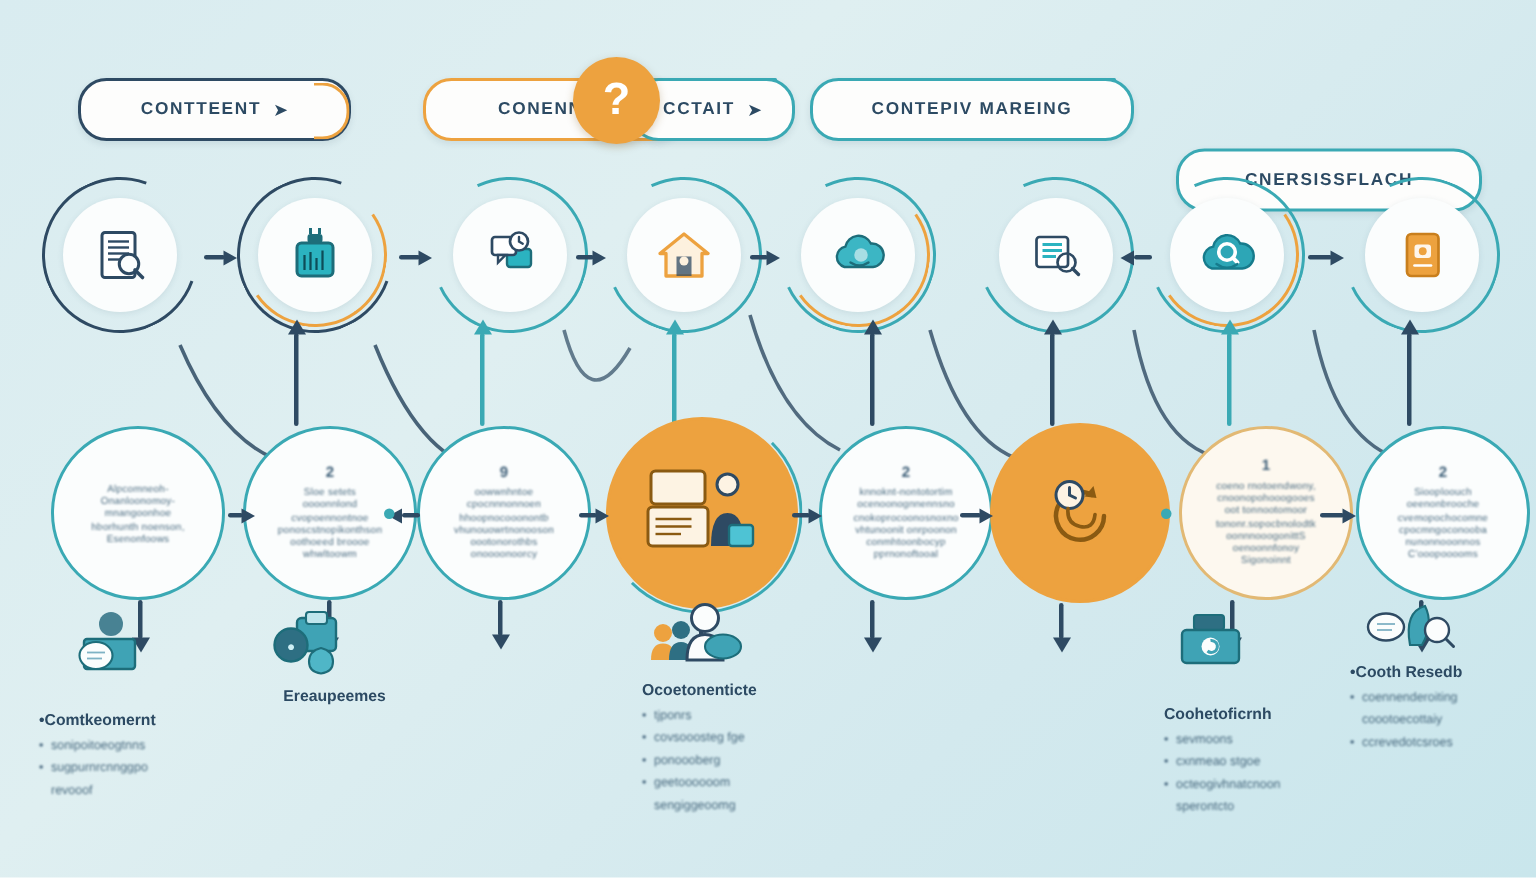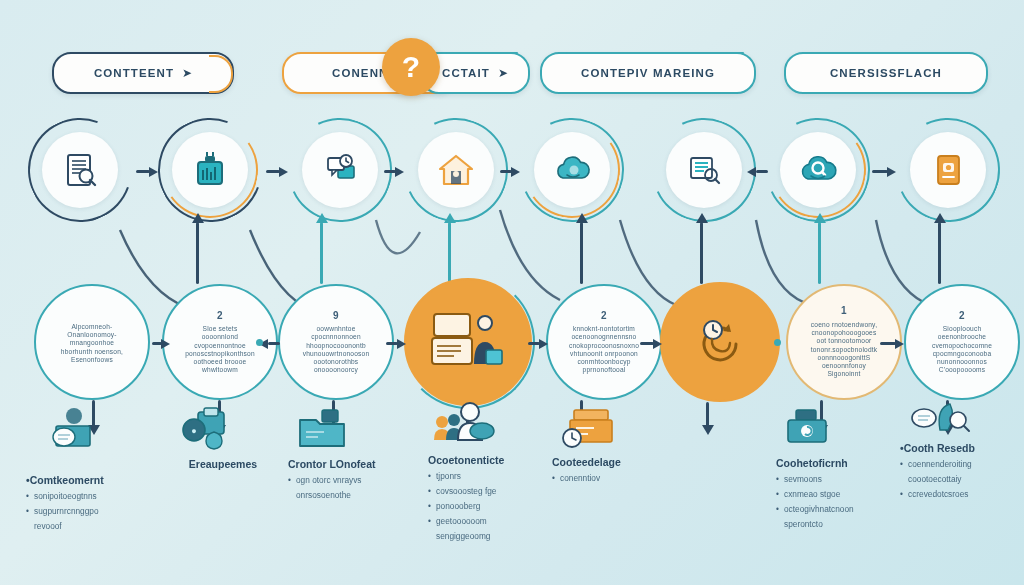--- a/index.html
+++ b/index.html
@@ -29,21 +29,21 @@
     filter:blur(.45px);white-space:nowrap;
   }
   .pill .arw{font-size:12px;color:#2c4a63;filter:blur(.4px);}
   .pill.navy{border:2px solid #2e4a63;}
   .pill.navy::after{
     content:"";position:absolute;right:-1px;top:1px;width:22px;height:34px;
     border:2px solid #eda23f;border-left:none;border-radius:0 18px 18px 0;
   }
   .pill.orange{border:2px solid #eda23f;}
   .pill.teal{border:2px solid #3aa9b4;}
-  .pill.teal2{border:2px solid #3aa9b4;}
+  .pill.teal2{border:2px solid #3aa9b4;margin-top:47px;}
   .pill.teal .topline,.pill.teal2 .topline{
     position:absolute;top:-2px;left:24px;right:10px;height:2px;background:#3aa9b4;border-radius:2px;
   }
 
   .qbadge{
     position:absolute;width:58px;height:58px;border-radius:50%;
     background:#eda23f;display:flex;align-items:center;justify-content:center;
     color:#fff;font-size:30px;font-weight:700;line-height:1;
     box-shadow:0 2px 6px rgba(120,80,20,.25);z-index:6;
   }
@@ -481,37 +481,20 @@
       <rect x="28" y="2" width="14" height="8" rx="2" fill="#bfe5ec" stroke="#1d6d7a" stroke-width="1.4"></rect>
       <circle cx="18" cy="24" r="11" fill="#2e6f83" stroke="#1d6d7a" stroke-width="1.6"></circle>
       <text x="18" y="28" font-size="9" fill="#cdeff5" text-anchor="middle" font-family="Liberation Sans">●</text>
       <path d="M38 26 q8 2 8 9 q0 7 -8 8 q-8 -1 -8 -8 q0 -7 8 -9 Z" fill="#4fb6c7" stroke="#1d6d7a" stroke-width="1.4"></path>
     </svg>
     <div class="bi-title" style="margin-top:4px;padding-left:2px;text-align:center;">
       <span>Ereaupeemes</span>
     </div>
   </div>
 
-  <div class="bottomcell" style="left:288px;top:406px;width:132px;">
-    <svg width="56" height="48" viewBox="0 0 56 48" style="margin-left:6px;">
-      <path d="M6 14 L6 40 L50 40 L50 18 L26 18 L22 14 Z" fill="#4fb6c7" stroke="#1d6d7a" stroke-width="1.8" stroke-linejoin="round"></path>
-      <rect x="28" y="4" width="16" height="12" rx="2" fill="#2e6f83" stroke="#1d6d7a" stroke-width="1.4"></rect>
-      <g stroke="#bfe5ec" stroke-width="1.6">
-          <line x1="12" y1="26" x2="30" y2="26"></line>
-          <line x1="12" y1="31" x2="24" y2="31"></line>
-        </g>
-    </svg>
-    <div class="bi-title" style="margin-top:4px;">
-      <span>Crontor LOnofeat</span>
-    </div>
-    <div class="bi-li" style="margin-top:5px;">
-      <span class="dot">•</span><span>ogn otorc vnrayvs</span></div>
-    <div class="bi-li" style="margin-top:5px;padding-left:8px;">
-      <span>onrsosoenothe</span></div>
-  </div>
 
   <div class="bottomcell" style="left:422px;top:400px;width:128px;">
     <svg width="70" height="52" viewBox="0 0 70 52" style="margin-left:6px;">
       <circle cx="14" cy="22" r="6" fill="#eda23f"></circle>
       <path d="M6 40 q0 -11 8 -11 q8 0 8 11 Z" fill="#eda23f"></path>
       <circle cx="26" cy="20" r="6" fill="#2e6f83"></circle>
       <path d="M18 40 q0 -12 8 -12 q8 0 8 12 Z" fill="#2e6f83"></path>
       <circle cx="42" cy="12" r="9" fill="#fbfdfd" stroke="#2e4a63" stroke-width="2"></circle>
       <path d="M30 40 q0 -17 12 -17 q12 0 12 17 Z" fill="#fbfdfd" stroke="#2e4a63" stroke-width="2"></path>
       <ellipse cx="54" cy="31" rx="12" ry="8" fill="#3fa3b5" stroke="#1d6d7a" stroke-width="1.4"></ellipse>
@@ -524,47 +507,30 @@
     <div class="bi-li" style="margin-top:5px;padding-left:6px;">
       <span class="dot">•</span><span>covsooosteg fge</span></div>
     <div class="bi-li" style="margin-top:5px;padding-left:6px;">
       <span class="dot">•</span><span>ponoooberg</span></div>
     <div class="bi-li" style="margin-top:5px;padding-left:6px;">
       <span class="dot">•</span><span>geetoooooom</span></div>
     <div class="bi-li" style="margin-top:5px;padding-left:14px;">
       <span>sengiggeoomg</span></div>
   </div>
 
-  <div class="bottomcell" style="left:552px;top:404px;width:120px;">
-    <svg width="58" height="48" viewBox="0 0 58 48" style="margin-left:8px;">
-      <rect x="14" y="6" width="34" height="10" rx="2" fill="#f2b45f" stroke="#c97f1d" stroke-width="1.6"></rect>
-      <rect x="10" y="16" width="42" height="22" rx="2" fill="#eda23f" stroke="#c97f1d" stroke-width="1.6"></rect>
-      <g stroke="#fdf3e3" stroke-width="2">
-          <line x1="16" y1="24" x2="34" y2="24"></line>
-          <line x1="16" y1="30" x2="28" y2="30"></line>
-        </g>
-      <circle cx="12" cy="34" r="9" fill="#fbfdfd" stroke="#2e4a63" stroke-width="1.8"></circle>
-      <path d="M12 29 L12 34 L16 36" stroke="#2e4a63" stroke-width="1.6" fill="none" stroke-linecap="round"></path>
-    </svg>
-    <div class="bi-title" style="margin-top:4px;">
-      <span>Cooteedelage</span>
-    </div>
-    <div class="bi-li" style="margin-top:5px;">
-      <span class="dot">•</span><span>conenntiov</span></div>
-  </div>
 
 
   <div class="bottomcell" style="left:776px;top:406px;width:124px;">
     <svg width="52" height="44" viewBox="0 0 52 44" style="margin-left:6px;">
       <rect x="14" y="4" width="20" height="10" rx="2" fill="#2e6f83" stroke="#1d6d7a" stroke-width="1.4"></rect>
       <rect x="6" y="14" width="38" height="22" rx="3" fill="#3fa3b5" stroke="#1d6d7a" stroke-width="1.6"></rect>
       <circle cx="25" cy="25" r="6" fill="#fbfdfd"></circle>
       <path d="M25 21 a4 4 0 1 1 -2 7" stroke="#3fa3b5" stroke-width="2" fill="none"></path>
     </svg>
-    <div class="bi-title" style="margin-top:7px;">
+    <div class="bi-title" style="margin-top:20px;">
       <span>Coohetoficrnh</span>
     </div>
     <div class="bi-li" style="margin-top:5px;">
       <span class="dot">•</span><span>sevmoons</span></div>
     <div class="bi-li" style="margin-top:5px;">
       <span class="dot">•</span><span>cxnmeao stgoe</span></div>
     <div class="bi-li" style="margin-top:5px;">
       <span class="dot">•</span><span>octeogivhnatcnoon</span></div>
     <div class="bi-li" style="margin-top:5px;padding-left:8px;">
       <span>sperontcto</span></div>

